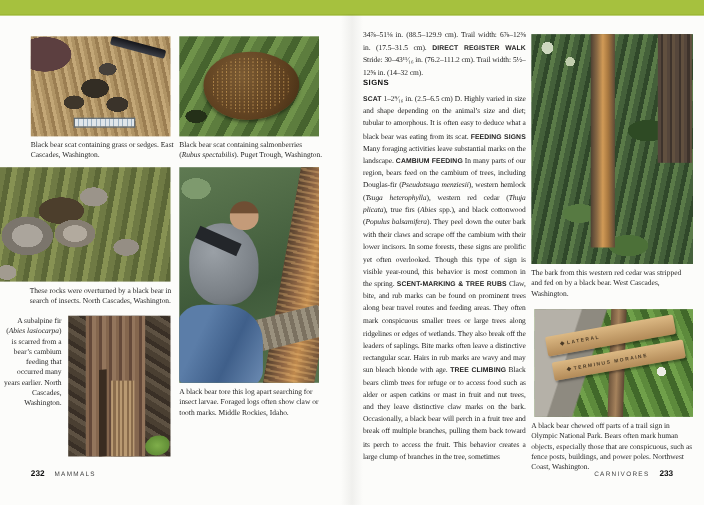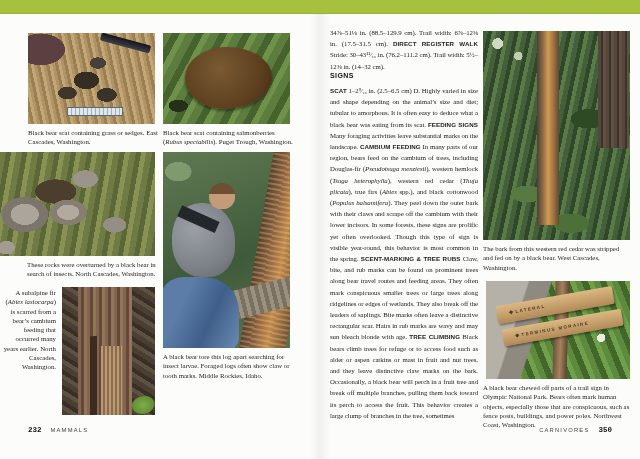--- a/index.html
+++ b/index.html
@@ -125,21 +125,21 @@
   .cap3{left:27px;top:260px;width:131px;}
   .cap-side{left:2px;top:288px;width:54px;text-align:right;}
   .cap5{left:163px;top:352px;width:131px;}
   .capA{left:483px;top:244px;width:147px;}
   .capB{left:483px;top:383px;width:150px;}
 
   
   .folio{position:absolute;top:426px;display:flex;align-items:baseline;gap:9px;}
   .folio-left{left:28px;}
   .folio-right{right:28px;}
-  .folio-num{font-family:Liberation Mono, monospace;font-weight:700;font-size:7.5px;color:#111;}
+  .folio-num{font-family:Liberation Sans, sans-serif;font-weight:700;font-size:7.5px;color:#111;}
   .folio-sec{font-family:"Liberation Sans",sans-serif;font-size:5.8px;letter-spacing:1.2px;color:#444;}
 </style>
 </head>
 <body>
 
 <div class="spread">
   <div class="header-bar"></div>
   <div class="gutter"></div>
 
   <figure class="photo photo1">
@@ -196,15 +196,15 @@
     </div>
     <div class="pb-board pb-board2">
       <span class="pb-diamond"></span>
       <span class="pb-text">TERMINUS MORAINE</span>
     </div>
   </figure>
   <p class="cap capB"><span>A black bear chewed off parts of a trail sign in Olympic National Park. Bears often mark human objects, especially those that are conspicuous, such as fence posts, buildings, and power poles. Northwest Coast, Washington.</span></p>
 
   <div class="folio folio-right">
     <span class="folio-sec">CARNIVORES</span>
-    <span class="folio-num">350</span>
+    <span class="folio-num">233</span>
   </div>
 </div>
 
 </body></html>

